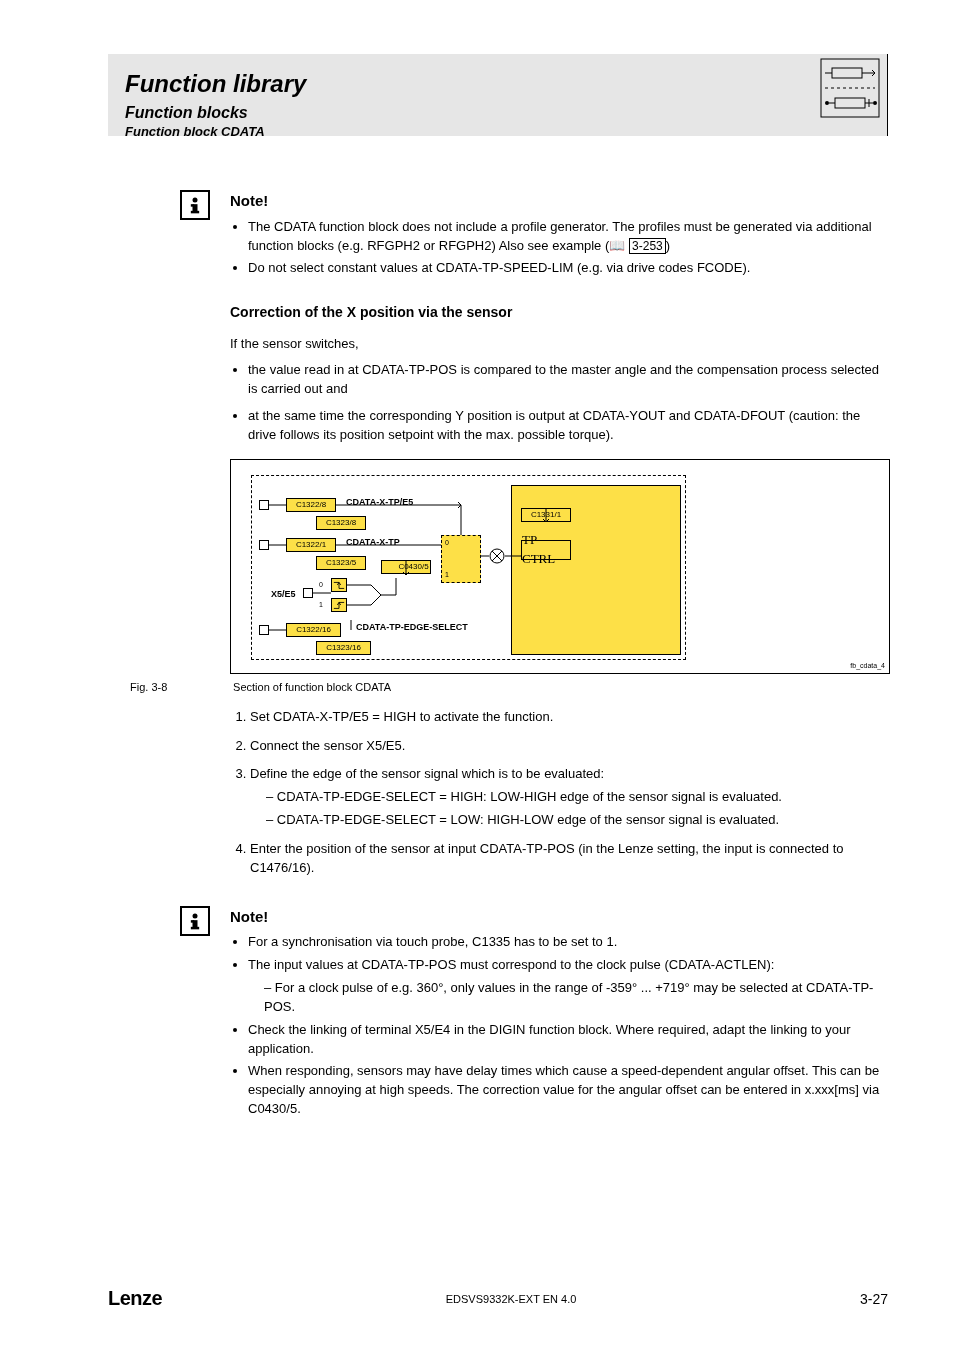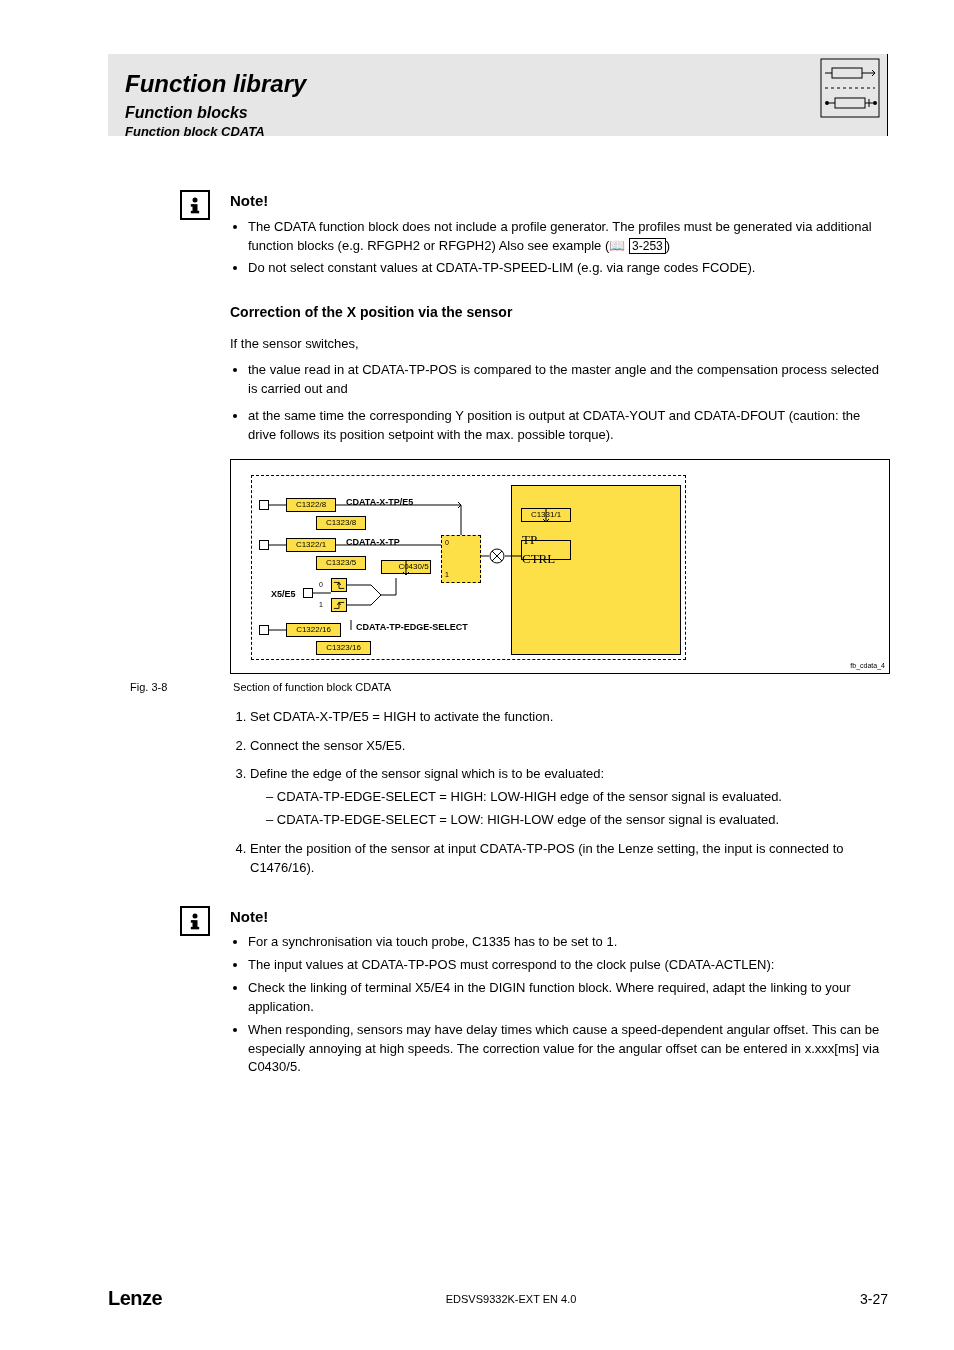--- a/index.html
+++ b/index.html
@@ -90,21 +90,21 @@
             <rect x="7" y="19" width="10" height="3" fill="#000"></rect>
           </svg>
     </div>
     <div class="note-body">
       <div class="note-heading">Note!</div>
       <ul class="note-list">
         <li>
           <span>The CDATA function block does not include a profile generator. The profiles must be generated via additional function blocks (e.g. RFGPH2 or RFGPH2) Also see example</span>
           (<span>📖</span> <a href="#" class="ref-link">3-253</a>)
         </li>
-        <li>Do not select constant values at CDATA-TP-SPEED-LIM (e.g. via range codes FCODE).</li>
+        <li>Do not select constant values at CDATA-TP-SPEED-LIM (e.g. via drive codes FCODE).</li>
       </ul>
     </div>
   </div>
 
   <div class="section-heading">Correction of the X position via the sensor</div>
   <p class="para">If the sensor switches,</p>
   <ul class="bullet-list">
     <li>the value read in at CDATA-TP-POS is compared to the master angle and the compensation process selected is carried out and</li>
     <li>at the same time the corresponding Y position is output at CDATA-YOUT and CDATA-DFOUT (caution: the drive follows its position setpoint with the max. possible torque).</li>
   </ul>
@@ -214,20 +214,21 @@
             <rect x="7" y="11" width="4" height="3" fill="#000"></rect>
             <rect x="7" y="19" width="10" height="3" fill="#000"></rect>
           </svg>
     </div>
     <div class="note-body">
       <div class="note-heading">Note!</div>
       <ul class="note-list">
         <li>For a synchronisation via touch probe, C1335 has to be set to 1.</li>
         <li>
           <span>The input values at CDATA-TP-POS must correspond to the clock pulse (CDATA-ACTLEN):</span>
+          <div class="sub-dash">– For a clock pulse of e.g. 360°, only values in the range of -359° ... +719° may be selected at CDATA-TP-POS.</div>
         </li>
         <li>Check the linking of terminal X5/E4 in the DIGIN function block. Where required, adapt the linking to your application.</li>
         <li>When responding, sensors may have delay times which cause a speed-dependent angular offset. This can be especially annoying at high speeds. The correction value for the angular offset can be entered in x.xxx[ms] via C0430/5.</li>
       </ul>
     </div>
   </div>
 
 </div>
 
 <div class="footer">

